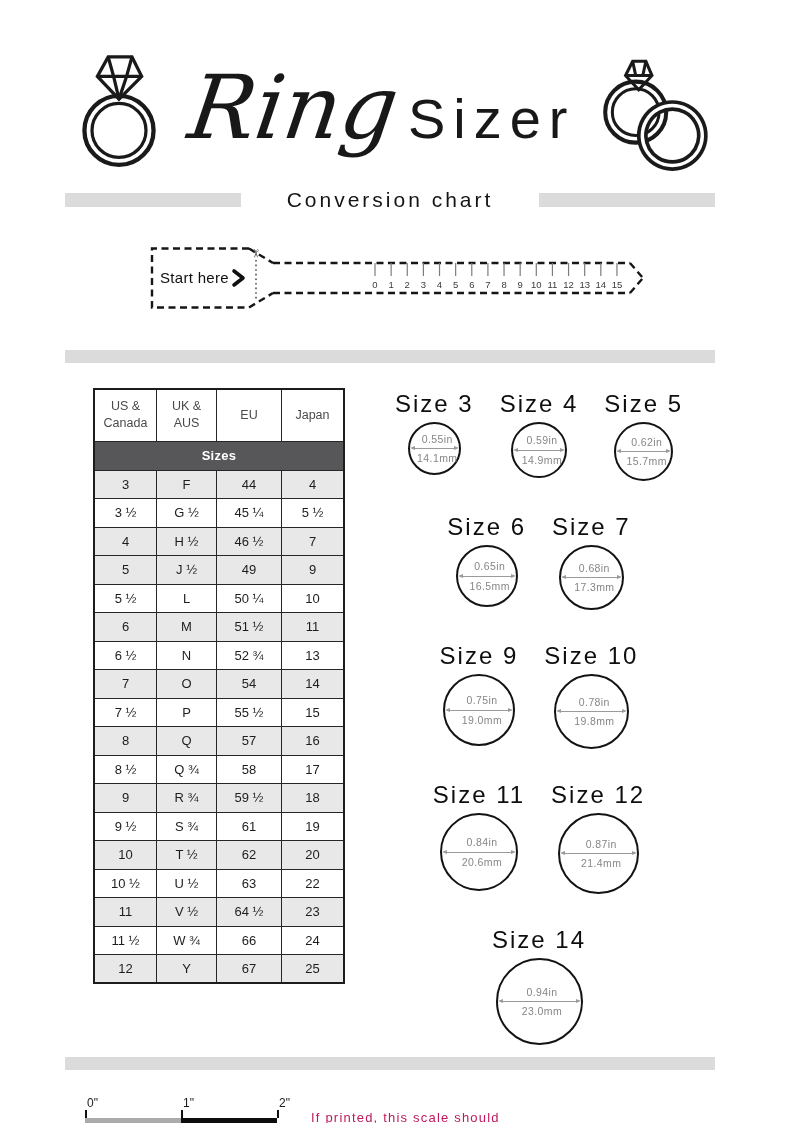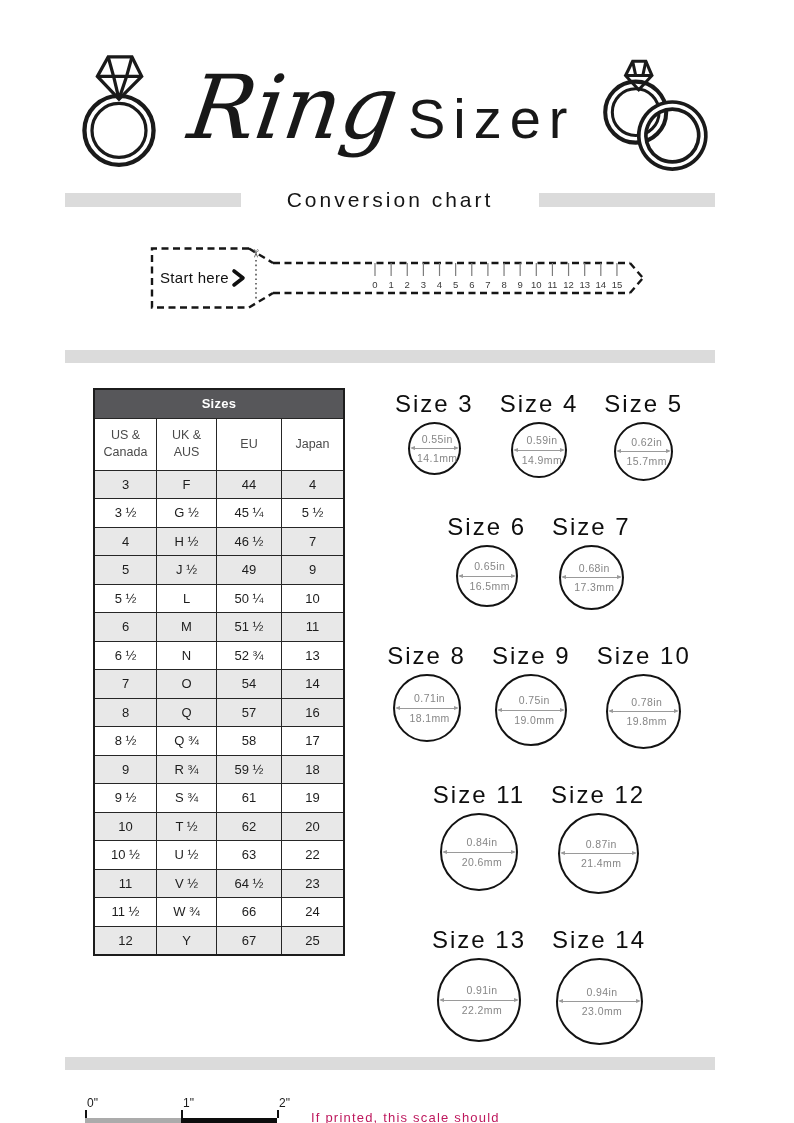--- a/index.html
+++ b/index.html
@@ -172,28 +172,28 @@
     </svg>
   </div>
 
   <div class="divider divider-top"></div>
 
   <div class="main">
 
     <table class="size-table">
       <thead>
         <tr>
-          <th class="table-title" colspan="4">Sizes</th>
-        </tr>
-        <tr>
           <th class="col-head" style="width:25%">US &amp; Canada</th>
           <th class="col-head" style="width:24%">UK &amp; AUS</th>
           <th class="col-head" style="width:26%">EU</th>
           <th class="col-head" style="width:25%">Japan</th>
         </tr>
+        <tr>
+          <th class="table-title" colspan="4">Sizes</th>
+        </tr>
       </thead>
       <tbody>
           <tr class="shade">
             <td class="cell">3</td>
             <td class="cell">F</td>
             <td class="cell">44</td>
             <td class="cell">4</td>
           </tr>
           <tr>
             <td class="cell">3 ½</td>
@@ -230,20 +230,26 @@
             <td class="cell">N</td>
             <td class="cell">52 ¾</td>
             <td class="cell">13</td>
           </tr>
           <tr class="shade">
             <td class="cell">7</td>
             <td class="cell">O</td>
             <td class="cell">54</td>
             <td class="cell">14</td>
           </tr>
+          <tr>
+            <td class="cell">7 ½</td>
+            <td class="cell">P</td>
+            <td class="cell">55 ½</td>
+            <td class="cell">15</td>
+          </tr>
           <tr class="shade">
             <td class="cell">8</td>
             <td class="cell">Q</td>
             <td class="cell">57</td>
             <td class="cell">16</td>
           </tr>
           <tr>
             <td class="cell">8 ½</td>
             <td class="cell">Q ¾</td>
             <td class="cell">58</td>
@@ -344,30 +350,20 @@
               <span class="dim">0.68in</span>
               <div class="dim-arrow">
                 <i class="line"></i>
               </div>
               <span class="dim">17.3mm</span>
             </div>
           </div>
         </div>
         <div class="circle-row">
           <div class="size-item">
-            <div class="size-label">Size 8</div>
-            <div class="ring-circle" style="width:68px;height:68px">
-              <span class="dim">0.71in</span>
-              <div class="dim-arrow">
-                <i class="line"></i>
-              </div>
-              <span class="dim">18.1mm</span>
-            </div>
-          </div>
-          <div class="size-item">
             <div class="size-label">Size 9</div>
             <div class="ring-circle" style="width:72px;height:72px">
               <span class="dim">0.75in</span>
               <div class="dim-arrow">
                 <i class="line"></i>
               </div>
               <span class="dim">19.0mm</span>
             </div>
           </div>
           <div class="size-item">
@@ -397,30 +393,20 @@
             <div class="ring-circle" style="width:81px;height:81px">
               <span class="dim">0.87in</span>
               <div class="dim-arrow">
                 <i class="line"></i>
               </div>
               <span class="dim">21.4mm</span>
             </div>
           </div>
         </div>
         <div class="circle-row">
-          <div class="size-item">
-            <div class="size-label">Size 13</div>
-            <div class="ring-circle" style="width:84px;height:84px">
-              <span class="dim">0.91in</span>
-              <div class="dim-arrow">
-                <i class="line"></i>
-              </div>
-              <span class="dim">22.2mm</span>
-            </div>
-          </div>
           <div class="size-item">
             <div class="size-label">Size 14</div>
             <div class="ring-circle" style="width:87px;height:87px">
               <span class="dim">0.94in</span>
               <div class="dim-arrow">
                 <i class="line"></i>
               </div>
               <span class="dim">23.0mm</span>
             </div>
           </div>

